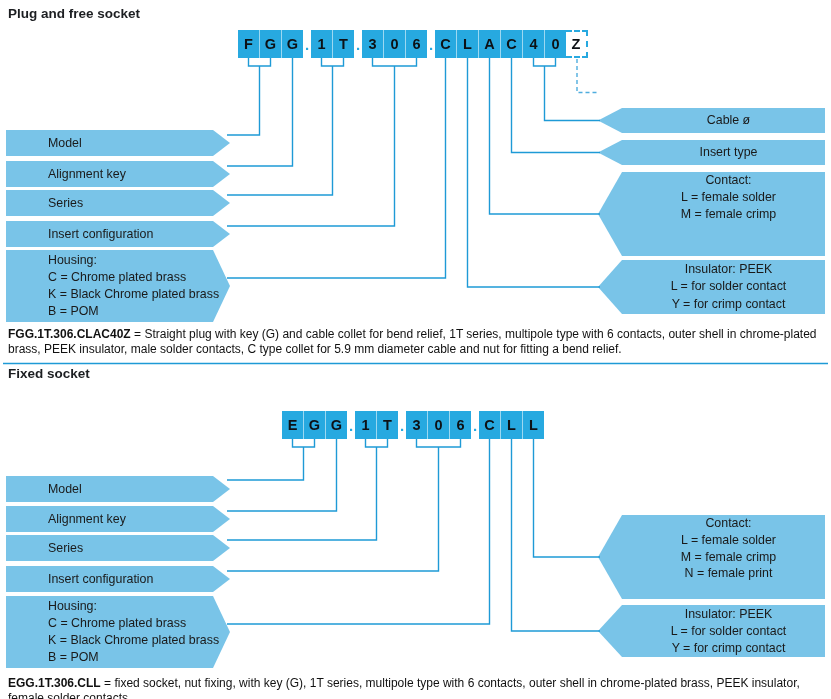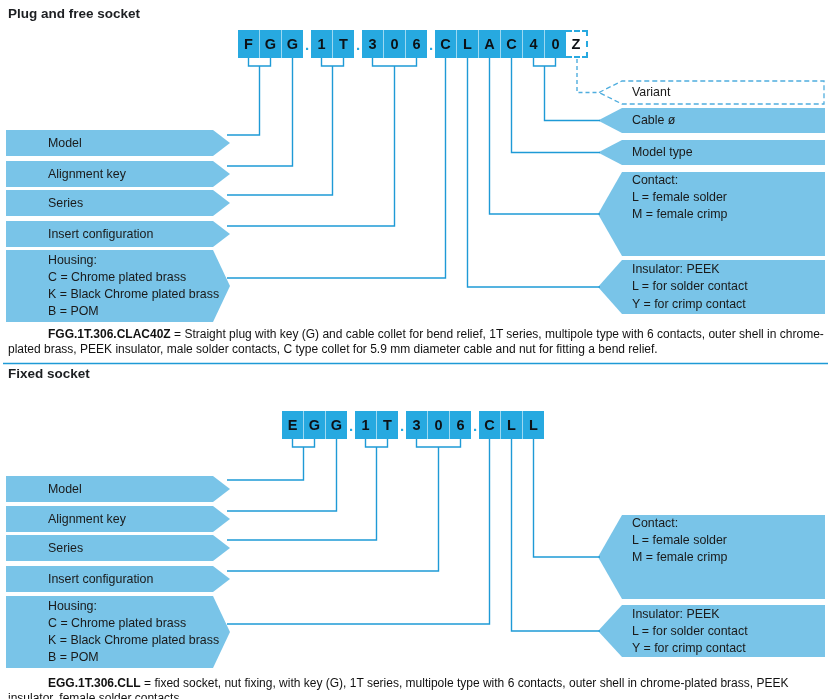--- a/index.html
+++ b/index.html
@@ -21,30 +21,30 @@
   .pn-dot{position:absolute;width:8px;height:28px;text-align:center;font-weight:700;font-size:15px;line-height:30px;color:var(--box-blue);}
   .pn-z{position:absolute;left:566px;top:30px;width:22px;height:28px;box-sizing:border-box;
         border:2px dashed var(--box-blue);border-left:none;background:#fff;
         font-weight:700;font-size:14.5px;text-align:center;line-height:24px;color:#0d1115;}
 
   
   .banner{position:absolute;background:var(--banner-blue);color:var(--ink);font-size:12.4px;box-sizing:border-box;}
   .banner.left{left:6px;width:224px;padding-left:42px;
     clip-path:polygon(0 0, calc(100% - 17px) 0, 100% 50%, calc(100% - 17px) 100%, 0 100%);margin-top:8px;}
   .banner.right{left:598px;width:227px;padding-left:34px;
-    clip-path:polygon(24px 0, 100% 0, 100% 100%, 24px 100%, 0 50%);}
+    clip-path:polygon(24px 0, 100% 0, 100% 100%, 24px 100%, 0 50%);text-align:center;}
   .banner .ln{display:block;}
   .one{line-height:26px;}
   .one25{line-height:25px;}
   .banner-variant{position:absolute;left:598px;top:80px;width:227px;height:25px;font-size:12.4px;}
   .banner-variant svg{position:absolute;left:0;top:0;}
   .banner-variant .lbl{position:absolute;left:34px;top:0;line-height:25px;}
 
   .desc{position:absolute;left:8px;width:818px;font-size:12px;line-height:14.6px;color:#111;}
-  .desc b{font-weight:700;margin-left:40px;}
+  .desc b{font-weight:700;}
 
   svg.wires{position:absolute;left:0;top:0;pointer-events:none;}
 </style>
 </head>
 <body>
 
 <div id="page">
 
   <div class="heading" style="top:6px;">Plug and free socket</div>
 
@@ -89,31 +89,25 @@
   <div class="banner left one" style="top:213px;height:26px;">
     <span class="ln">Insert configuration</span>
   </div>
   <div class="banner left" style="top:242px;height:72px;padding-top:2px;line-height:17px;">
     <span class="ln">Housing:</span>
     <span class="ln">C = Chrome plated brass</span>
     <span class="ln">K = Black Chrome plated brass</span>
     <span class="ln">B = POM</span>
   </div>
 
-  <div class="banner-variant">
-    <svg width="227" height="25" viewBox="0 0 227 25">
-      <polygon points="1,12.5 24,1 226,1 226,24 24,24" fill="#ffffff" stroke="#4fadde" stroke-width="1.3" stroke-dasharray="5,3"></polygon>
-    </svg>
-    <span class="lbl">Variant</span>
-  </div>
   <div class="banner right one25" style="top:108px;height:25px;">
     <span class="ln">Cable ø</span>
   </div>
   <div class="banner right one25" style="top:140px;height:25px;">
-    <span class="ln">Model type</span>
+    <span class="ln">Insert type</span>
   </div>
   <div class="banner right" style="top:172px;height:84px;line-height:16.8px;">
     <span class="ln">Contact:</span>
     <span class="ln">L = female solder</span>
     <span class="ln">M = female crimp</span>
   </div>
   <div class="banner right" style="top:260px;height:54px;padding-top:1px;line-height:17.3px;">
     <span class="ln">Insulator: PEEK</span>
     <span class="ln">L = for solder contact</span>
     <span class="ln">Y = for crimp contact</span>
@@ -164,20 +158,21 @@
     <span class="ln">Housing:</span>
     <span class="ln">C = Chrome plated brass</span>
     <span class="ln">K = Black Chrome plated brass</span>
     <span class="ln">B = POM</span>
   </div>
 
   <div class="banner right" style="top:515px;height:84px;line-height:16.8px;">
     <span class="ln">Contact:</span>
     <span class="ln">L = female solder</span>
     <span class="ln">M = female crimp</span>
+    <span class="ln">N = female print</span>
   </div>
   <div class="banner right" style="top:605px;height:52px;padding-top:1px;line-height:17px;">
     <span class="ln">Insulator: PEEK</span>
     <span class="ln">L = for solder contact</span>
     <span class="ln">Y = for crimp contact</span>
   </div>
 
   <p class="desc" style="top:664px;"><b>EGG.1T.306.CLL</b><span> = fixed socket, nut fixing, with key (G), 1T series, multipole type with 6 contacts, outer shell in chrome-plated brass, PEEK insulator, female solder contacts.</span></p>
 
   <svg class="wires" width="831" height="699" viewBox="0 0 831 699">

